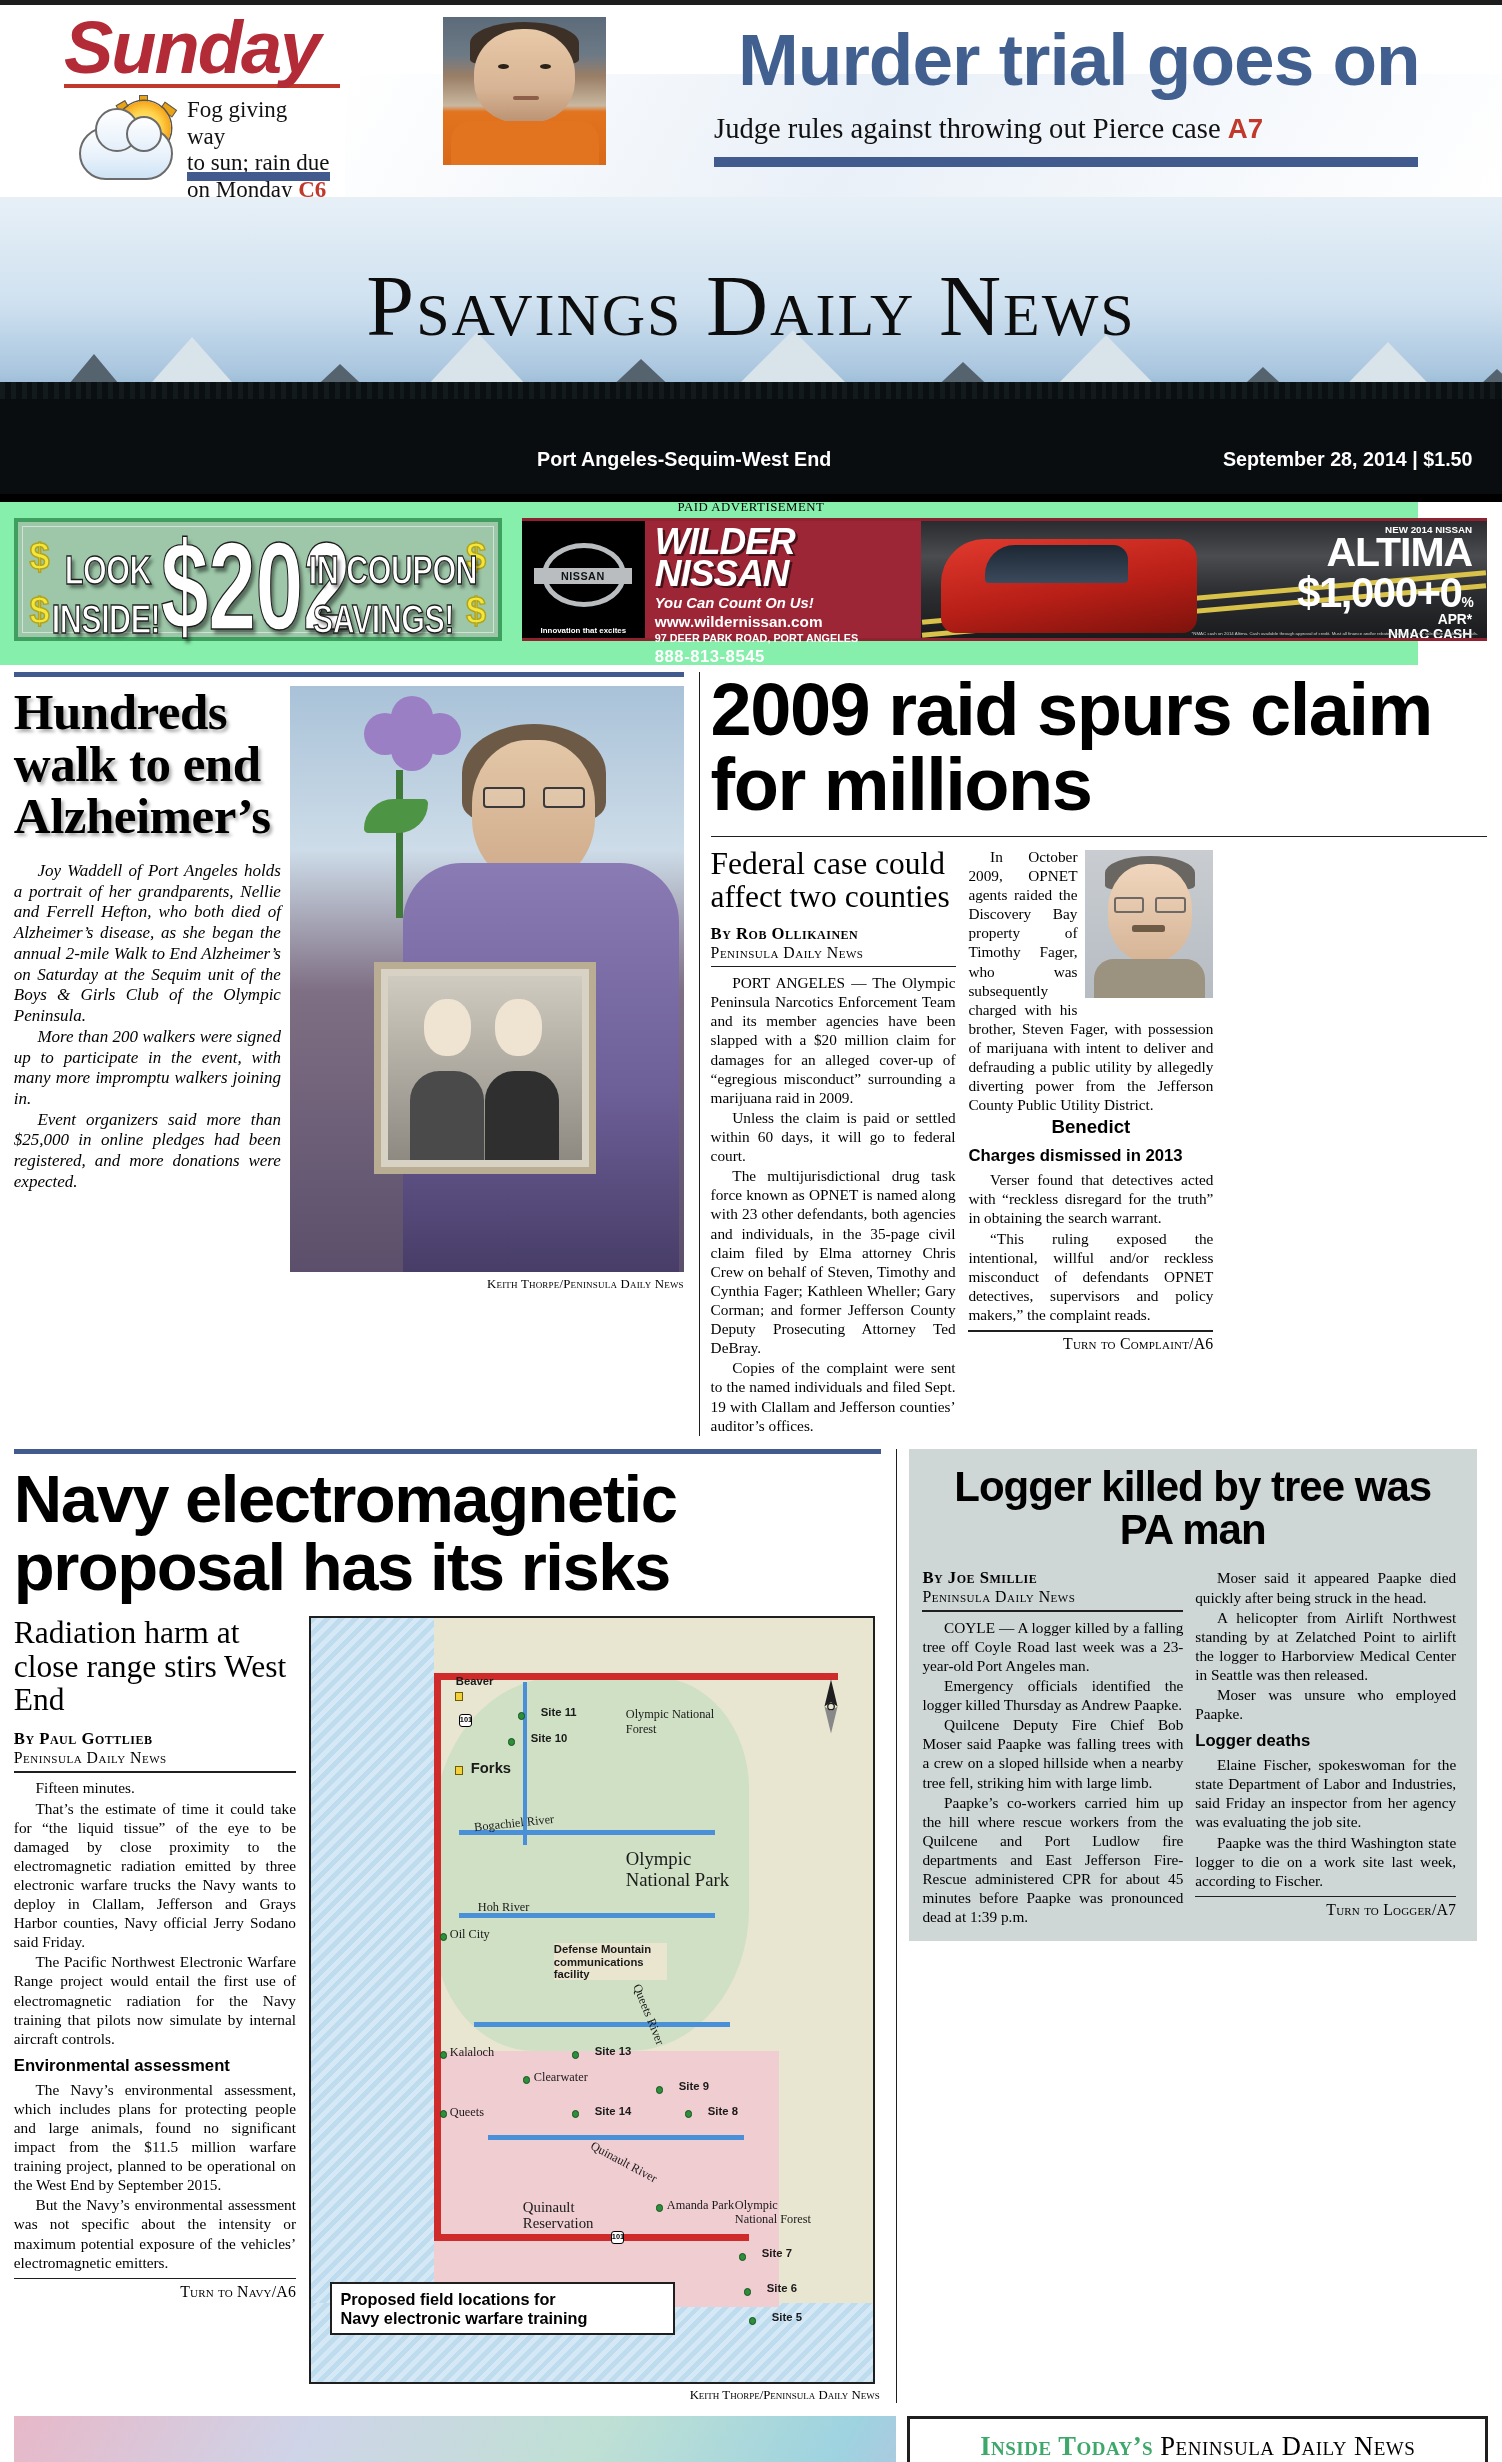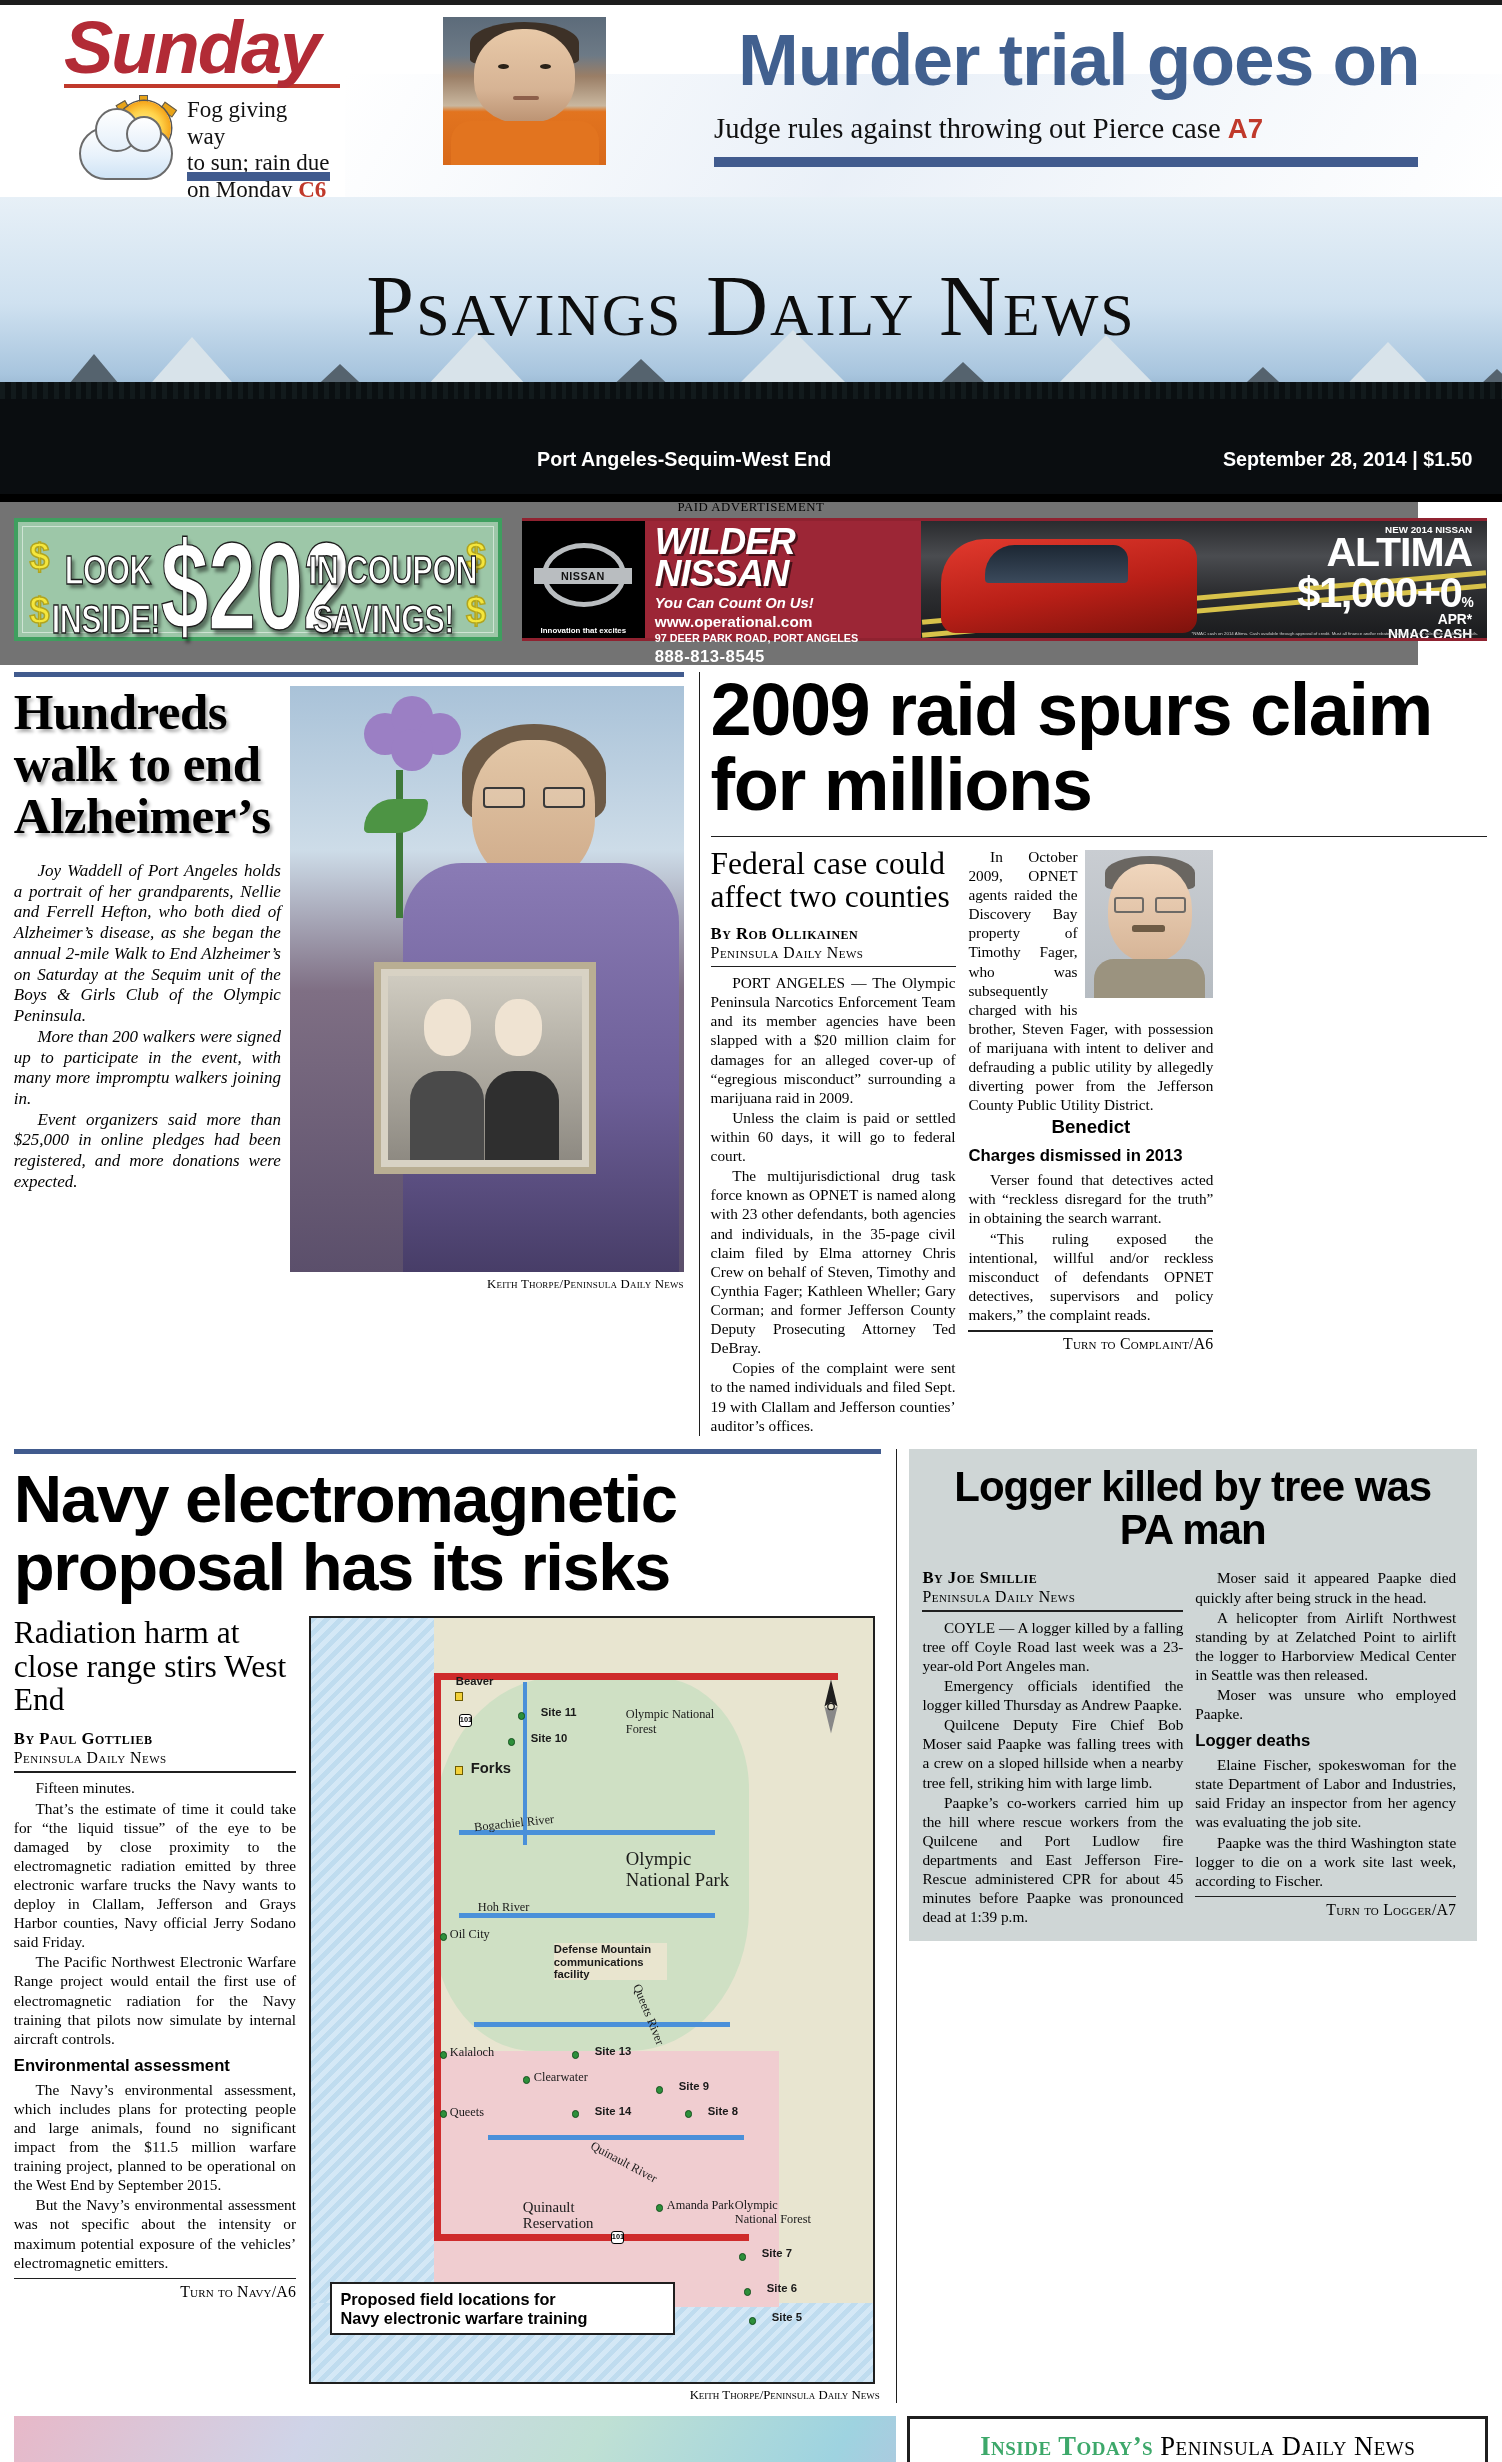--- a/index.html
+++ b/index.html
@@ -93,21 +93,21 @@
     position:absolute; color:#fff; font-family:"Liberation Sans", sans-serif; font-weight:bold;
     font-size:19.7px; letter-spacing:0px; white-space:nowrap;
   }
   .mi-left { left:39px; top:12px;margin-top:36px; }
   .mi-left .thin { font-weight:400; }
   .mi-mid { left:537px; top:0; }
   .mi-right { right:29.5px; top:0; }
   .mast-blackbar { position:absolute; left:0; bottom:0; width:1502px; height:7.9px; background:#000; }
 
   
-  .adrow { position:relative; width:1418px; height:163px; background:#737373; padding:4.9px 13.8px 0 13.8px; }
+  .adrow { position:relative; width:1418px; height:163px; background:#86efac; padding:4.9px 13.8px 0 13.8px; }
   .paid-adv { position:absolute; left:0; top:-2px; width:1502px; text-align:center;
      font-family:"Liberation Serif",serif; font-size:12.8px; font-variant:small-caps; letter-spacing:0.5px;}
   .coupon-ad { position:absolute; left:13.8px; top:15.8px; width:488px; height:123px;
     background:#9dc7a8; border:4.4px solid #3f9f5f; }
   .coupon-inner { position:absolute; inset:3.9px; border:1.5px solid #cfe4d4; }
   .dollar { position:absolute; font-family:"Liberation Sans",sans-serif; font-weight:bold; font-size:36px;
     color:#f5e63c; -webkit-text-stroke:1.5px #b0a41f; }
   .d-tl{left:11.8px; top:13.8px;} .d-tr{right:11.8px; top:13.8px;}
   .d-bl{left:11.8px; bottom:4.9px;} .d-br{right:11.8px; bottom:4.9px;}
   .cp-text { position:absolute; font-family:"Liberation Sans",sans-serif; font-weight:bold; color:#fff;
@@ -370,21 +370,21 @@
         <div class="nis-oval"></div>
         <div class="nis-bar">
             <span>NISSAN</span>
           </div>
         <div class="nis-tag">Innovation that excites</div>
       </div>
       <div class="nis-red-col">
         <div class="wilder">WILDER</div>
         <div class="wilder">NISSAN</div>
         <div class="nis-sub">You Can Count On Us!</div>
-        <div class="nis-url">www.operational.com</div>
+        <div class="nis-url">www.wildernissan.com</div>
         <div class="nis-addr">97 DEER PARK ROAD, PORT ANGELES</div>
         <div class="nis-phone">888-813-8545</div>
       </div>
       <div class="nis-img-col">
         <div class="road-line"></div>
         <div class="road-line2"></div>
         <div class="red-car"></div>
         <div class="alt-txt">
           <div class="alt-new">NEW 2014 NISSAN</div>
           <div class="alt-word">ALTIMA</div>

